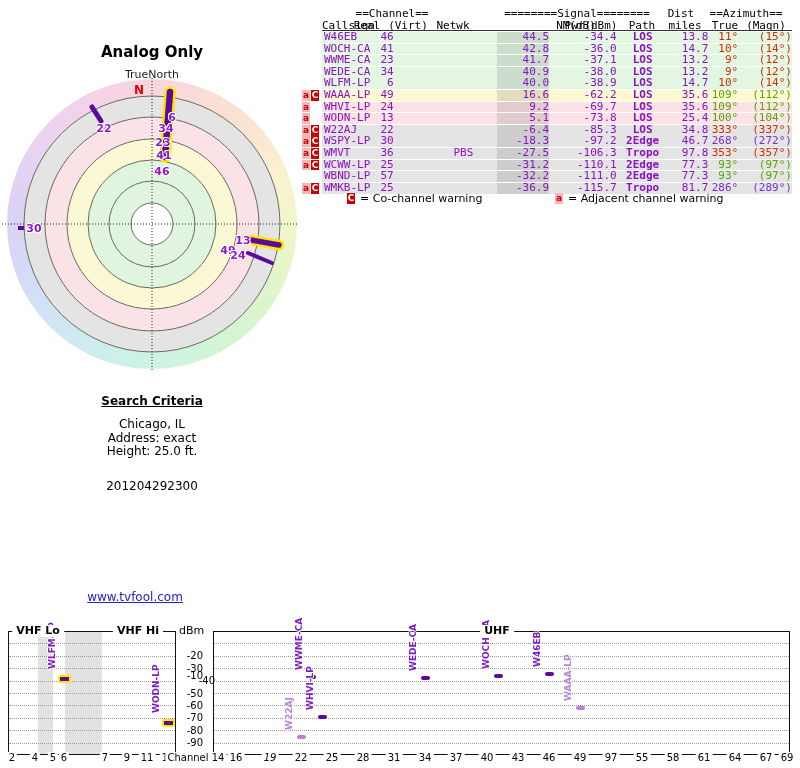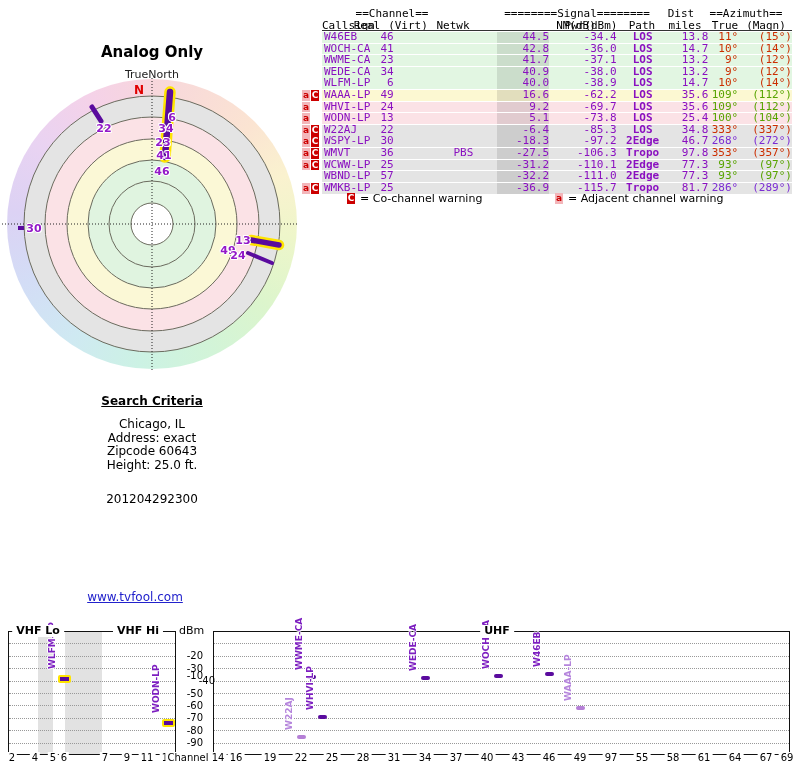--- a/index.html
+++ b/index.html
@@ -356,21 +356,20 @@
   <span class="legend-box wc" style="left:347px;top:193px;">C</span>
   <span class="legend-txt" style="left:360px;top:193px;">= Co-channel warning</span>
   <span class="legend-box wa" style="left:555px;top:193px;">a</span>
   <span class="legend-txt" style="left:568px;top:193px;">= Adjacent channel warning</span>
 
   <div class="abs" id="search-block">
     <div><span id="search-title">Search Criteria</span></div>
     <div id="search-lines" style="margin-top:9px;">
         <div class="search-line">Chicago, IL</div>
         <div class="search-line">Address: exact</div>
-        <div class="search-line">Zipcode 60643</div>
         <div class="search-line">Height: 25.0 ft.</div>
       </div>
     <div id="db-block">
         <div class="search-line">201204292300</div>
       </div>
   </div>
   <a class="abs" id="tvfool-link" href="#">www.tvfool.com</a>
 
   <div class="panel" style="left:8px;width:168px;"></div>
   <div class="panel" style="left:213px;width:577px;"></div>
@@ -407,21 +406,21 @@
       <span class="xtick" style="left: 12px; top: 752px;">2</span>
       <span class="xtick" style="left: 35px; top: 752px;">4</span>
       <span class="xtick" style="left: 53px; top: 752px;">5</span>
       <span class="xtick" style="left: 64px; top: 752px;">6</span>
       <span class="xtick" style="left: 105px; top: 752px;">7</span>
       <span class="xtick" style="left: 127px; top: 752px;">9</span>
       <span class="xtick" style="left: 147px; top: 752px;">11</span>
       <span class="xtick" style="left: 168px; top: 752px;">13</span>
       <span class="xtick" style="left: 218px; top: 752px;">14</span>
       <span class="xtick" style="left: 236px; top: 752px;">16</span>
-      <span class="xtick" style="left: 270px; top: 752px;">19</span>
+      <span class="xtick" style="left: 270px; top: 752px; font-style: italic;">19</span>
       <span class="xtick" style="left: 301px; top: 752px;">22</span>
       <span class="xtick" style="left: 332px; top: 752px;">25</span>
       <span class="xtick" style="left: 363px; top: 752px;">28</span>
       <span class="xtick" style="left: 394px; top: 752px;">31</span>
       <span class="xtick" style="left: 425px; top: 752px;">34</span>
       <span class="xtick" style="left: 456px; top: 752px;">37</span>
       <span class="xtick" style="left: 487px; top: 752px;">40</span>
       <span class="xtick" style="left: 518px; top: 752px;">43</span>
       <span class="xtick" style="left: 549px; top: 752px;">46</span>
       <span class="xtick" style="left: 580px; top: 752px;">49</span>

